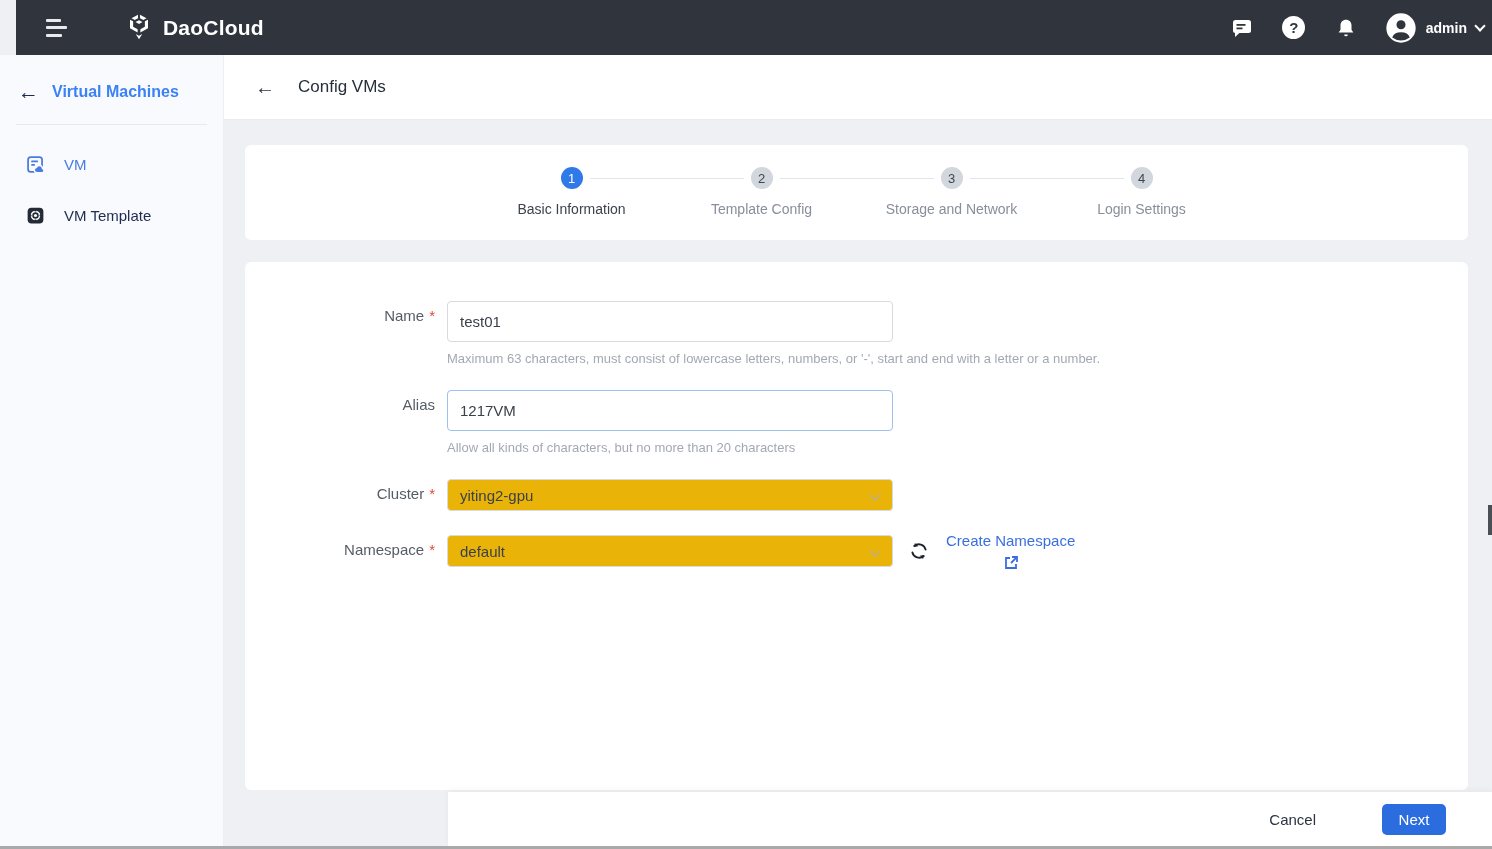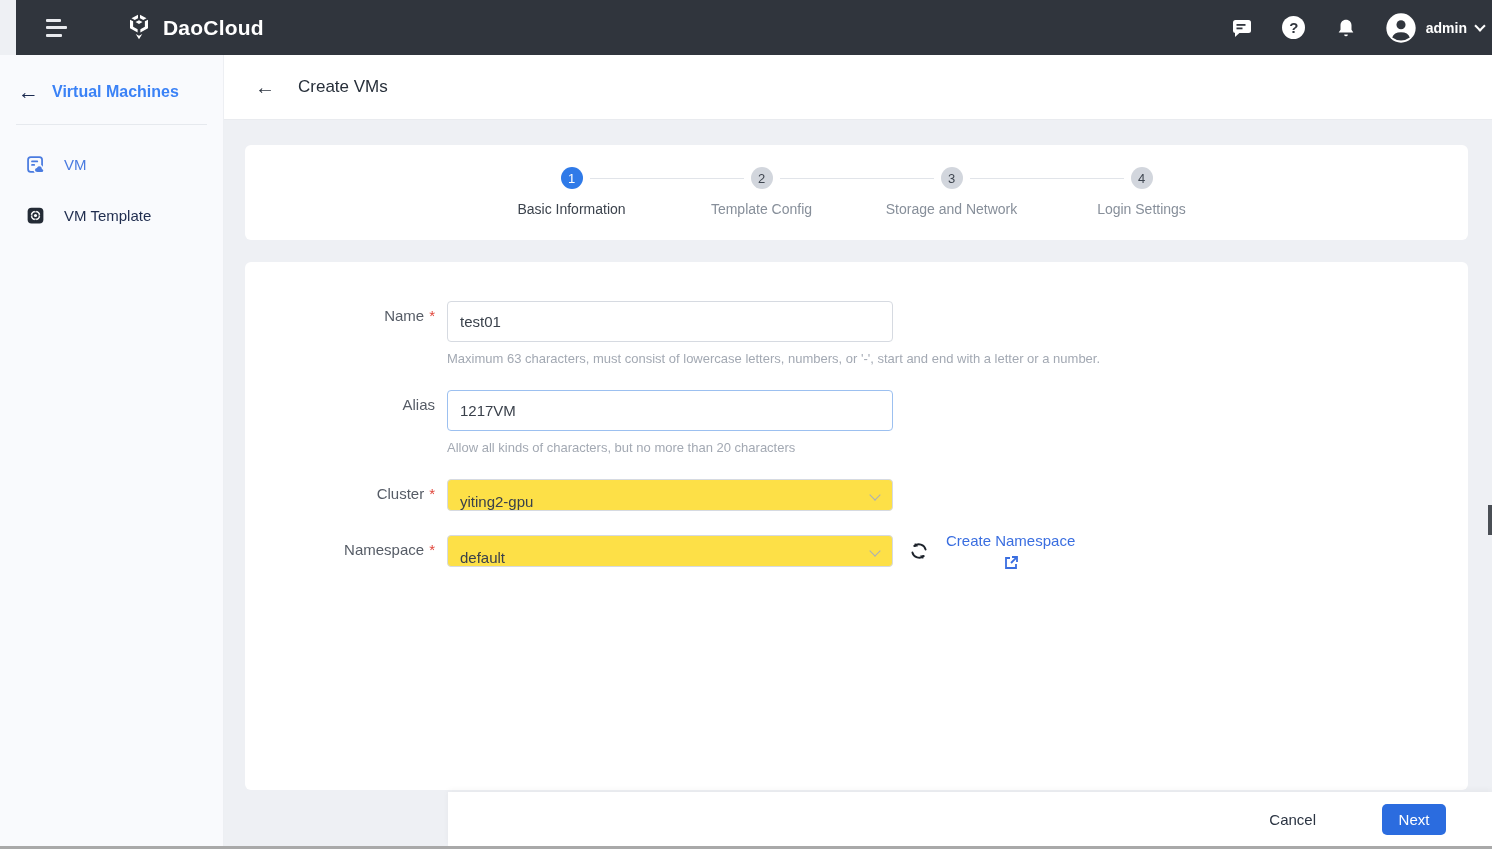--- a/index.html
+++ b/index.html
@@ -61,21 +61,21 @@
   .form-card { margin-top:22px; height:528px; padding-top:39px; }
   .frow { display:flex; align-items:flex-start; margin-bottom:24px; }
   .flabel { width:190px; text-align:right; font-size:15px; color:#565c66; padding-top:6px; flex:none; }
   .req { color:#e0453a; margin-left:5px; }
   .fctrl { margin-left:12px; }
   .tinput { width:446px; height:41px; border:1px solid #d6dae1; border-radius:4px; padding:0 12px;
             font-size:15px; color:#3a414b; font-family:inherit; background:#fff; outline:none; }
   .tinput.focused { border-color:#9cc0f0; }
   .hint { margin-top:9px; font-size:13px; color:#a3a9b3; }
   .fselect { width:446px; height:32px; border:1px solid #d6dae1; border-radius:4px; padding:0 30px 0 12px;
-             font-size:15px; color:#3a414b; background:#fde047; display:flex; align-items:flex-end; position:relative; cursor:pointer; }
+             font-size:15px; color:#3a414b; background:#eab308; display:flex; align-items:center; position:relative; cursor:pointer; }
   .sel-chev { position:absolute; right:13px; top:11px; width:8px; height:8px;
               border-right:1.6px solid #a9afba; border-bottom:1.6px solid #a9afba; transform:rotate(45deg); }
   .ns-extra { display:flex; align-items:center; margin-left:15px; height:32px; gap:10px; }
   .refresh-btn { width:22px; height:22px; cursor:pointer; display:flex; align-items:center; justify-content:center; }
   .ns-link { display:flex; align-items:center; gap:6px; color:#3a6ee0; font-size:15px; cursor:pointer; text-decoration:none; margin-left:6px;flex-direction:column; }
 
   
   .footer { position:absolute; left:224px; right:0; bottom:3px; height:54px; background:#fff;
             box-shadow:0 -2px 6px rgba(0,0,0,.04); display:flex; align-items:center; justify-content:flex-end;
             padding-right:46px; gap:34px; z-index:25; }
@@ -172,21 +172,21 @@
         </svg>
       </span>
       <span class="label">VM Template</span>
     </div>
   </div>
 </div>
 
 <div class="main">
   <div class="page-head">
     <span class="ph-back">←</span>
-    <span class="ph-title">Create VMs</span>
+    <span class="ph-title">Config VMs</span>
   </div>
 
   <div class="content">
 
     <div class="card stepper-card">
       <div class="steps">
         <div class="step active">
           <div class="step-circle">1</div>
           <div class="step-label">Basic Information</div>
         </div>

